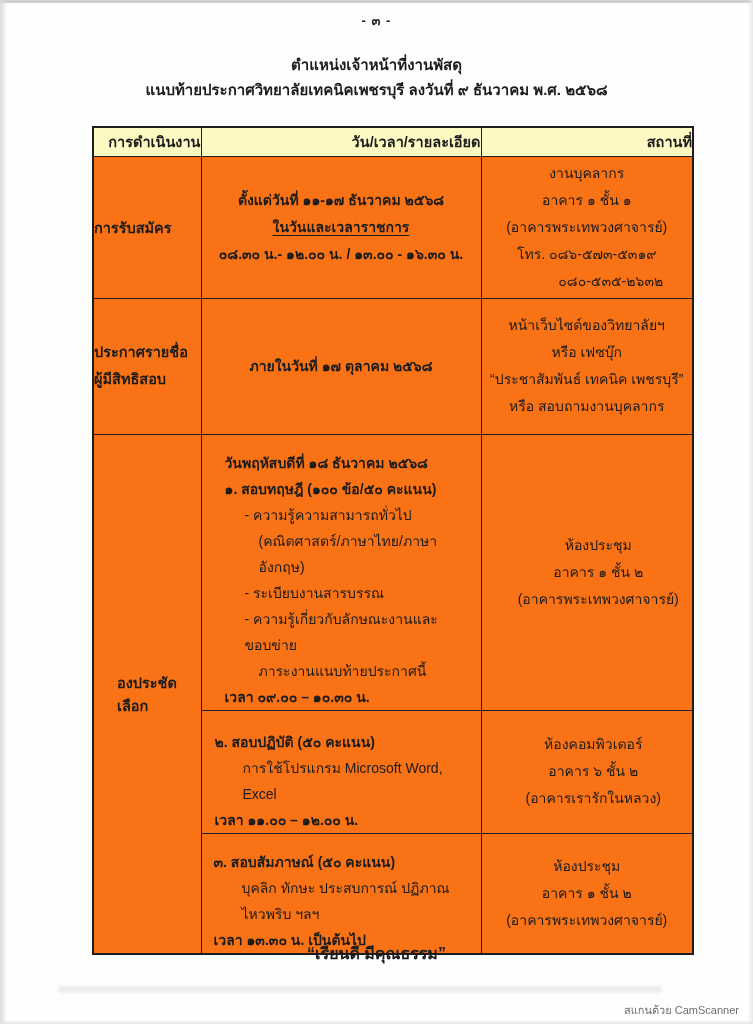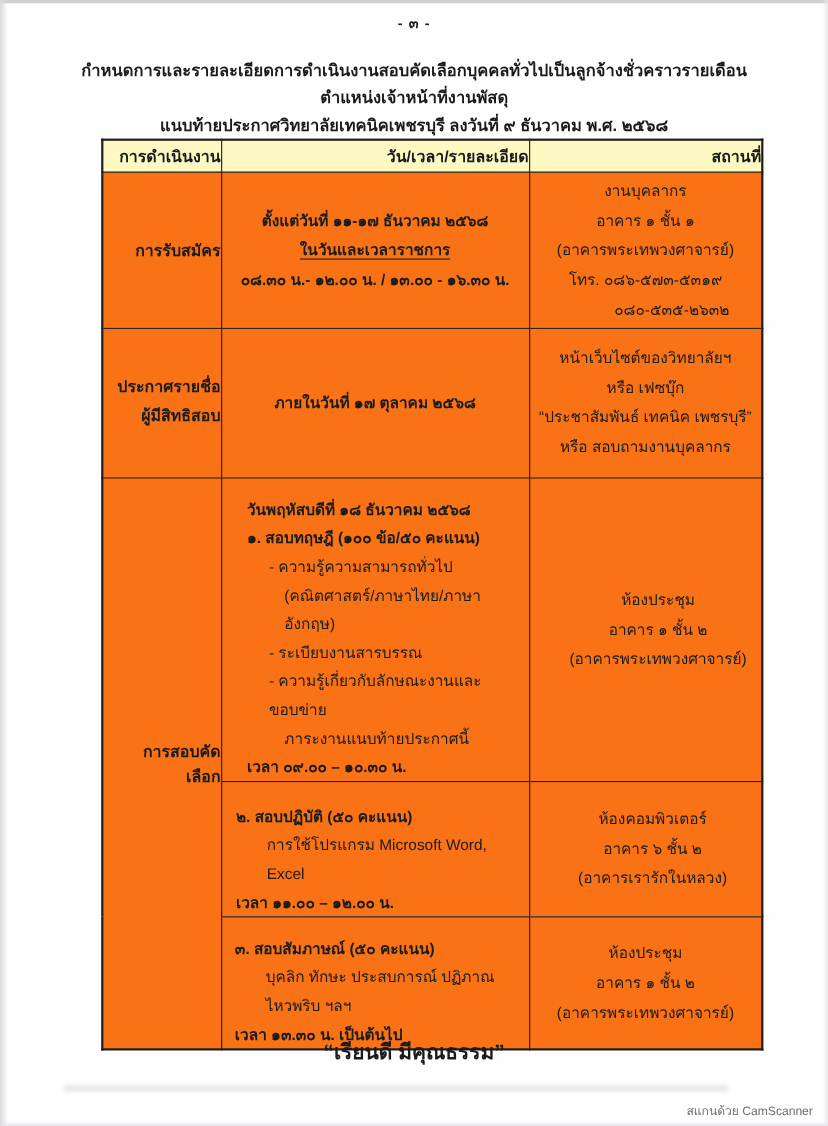--- a/index.html
+++ b/index.html
@@ -29,47 +29,46 @@
   .line { line-height:27px; }
   .b { font-weight:700; }
   .u { text-decoration:underline; text-underline-offset:3px; }
 
   tr.r1 td { height:142px; }
   tr.r2 td { height:136px; }
   tr.r3a td { height:240px;padding-left:23px; }
   tr.r3b td { height:109px;padding-left:13px; }
   tr.r3c td { height:112px; }
 
-  td.op-label { text-align:right; font-weight:700; font-size:14.5px; }
+  td.op-label { text-align:left; font-weight:700; font-size:14.5px; }
 
   td.detail-left { vertical-align:top; text-align:left; padding:15px 8px 0 12px; }
   td.detail-left .line { line-height:26px; }
   .in1 { padding-left:20px; }
   .in2 { padding-left:34px; }
   .in3 { padding-left:28px; }
 
   .phone2 { position:relative; left:24px; }
 
-  .footer-quote { position:absolute; top:941px; left:0; width:100%; text-align:center; font-weight:700; font-size:19px; }
+  .footer-quote { position:absolute; top:941px; left:0; width:100%; text-align:center; font-weight:700; font-size:16px; }
   .scanner-credit { position:absolute; top:1001px; right:14px; font-size:11px; color:#6e6e72; }
 </style>
 </head>
 <body>
 
 <div class="page">
 
   <div class="edge-top"></div>
   <div class="edge-left"></div>
   <div class="edge-right"></div>
   <div class="edge-bottom"></div>
 
   <div class="page-number">- ๓ -</div>
 
   <div class="title-block">
-    <div>กำหนดการและรายละเอียดการดำเนินงานสอบคัดเลือกบุคคลทั่วไปเป็นลูกจ้างชั่วคราวรายเดือน</div>
     <div>ตำแหน่งเจ้าหน้าที่งานพัสดุ</div>
     <div>แนบท้ายประกาศวิทยาลัยเทคนิคเพชรบุรี ลงวันที่ ๙ ธันวาคม  พ.ศ. ๒๕๖๘</div>
   </div>
 
   <table class="sched">
     <colgroup>
       <col style="width:108px">
         <col style="width:280px">
         <col style="width:212px">
     </colgroup>
@@ -107,21 +106,21 @@
       </td>
       <td class="cell-center">
         <div class="line">หน้าเว็บไซต์ของวิทยาลัยฯ</div>
         <div class="line">หรือ เฟซบุ๊ก</div>
         <div class="line">“ประชาสัมพันธ์ เทคนิค เพชรบุรี”</div>
         <div class="line">หรือ สอบถามงานบุคลากร</div>
       </td>
     </tr>
 
     <tr class="r3a">
-      <td class="op-label" rowspan="3">การสอบคัดเลือก</td>
+      <td class="op-label" rowspan="3">องประชัดเลือก</td>
       <td class="detail-left">
         <div class="line b">วันพฤหัสบดีที่ ๑๘ ธันวาคม ๒๕๖๘</div>
         <div class="line b">๑. สอบทฤษฎี (๑๐๐ ข้อ/๕๐ คะแนน)</div>
         <div class="line in1">- ความรู้ความสามารถทั่วไป</div>
         <div class="line in2">(คณิตศาสตร์/ภาษาไทย/ภาษาอังกฤษ)</div>
         <div class="line in1">- ระเบียบงานสารบรรณ</div>
         <div class="line in1">- ความรู้เกี่ยวกับลักษณะงานและขอบข่าย</div>
         <div class="line in2">ภาระงานแนบท้ายประกาศนี้</div>
         <div class="line b">เวลา ๐๙.๐๐ – ๑๐.๓๐ น.</div>
       </td>

